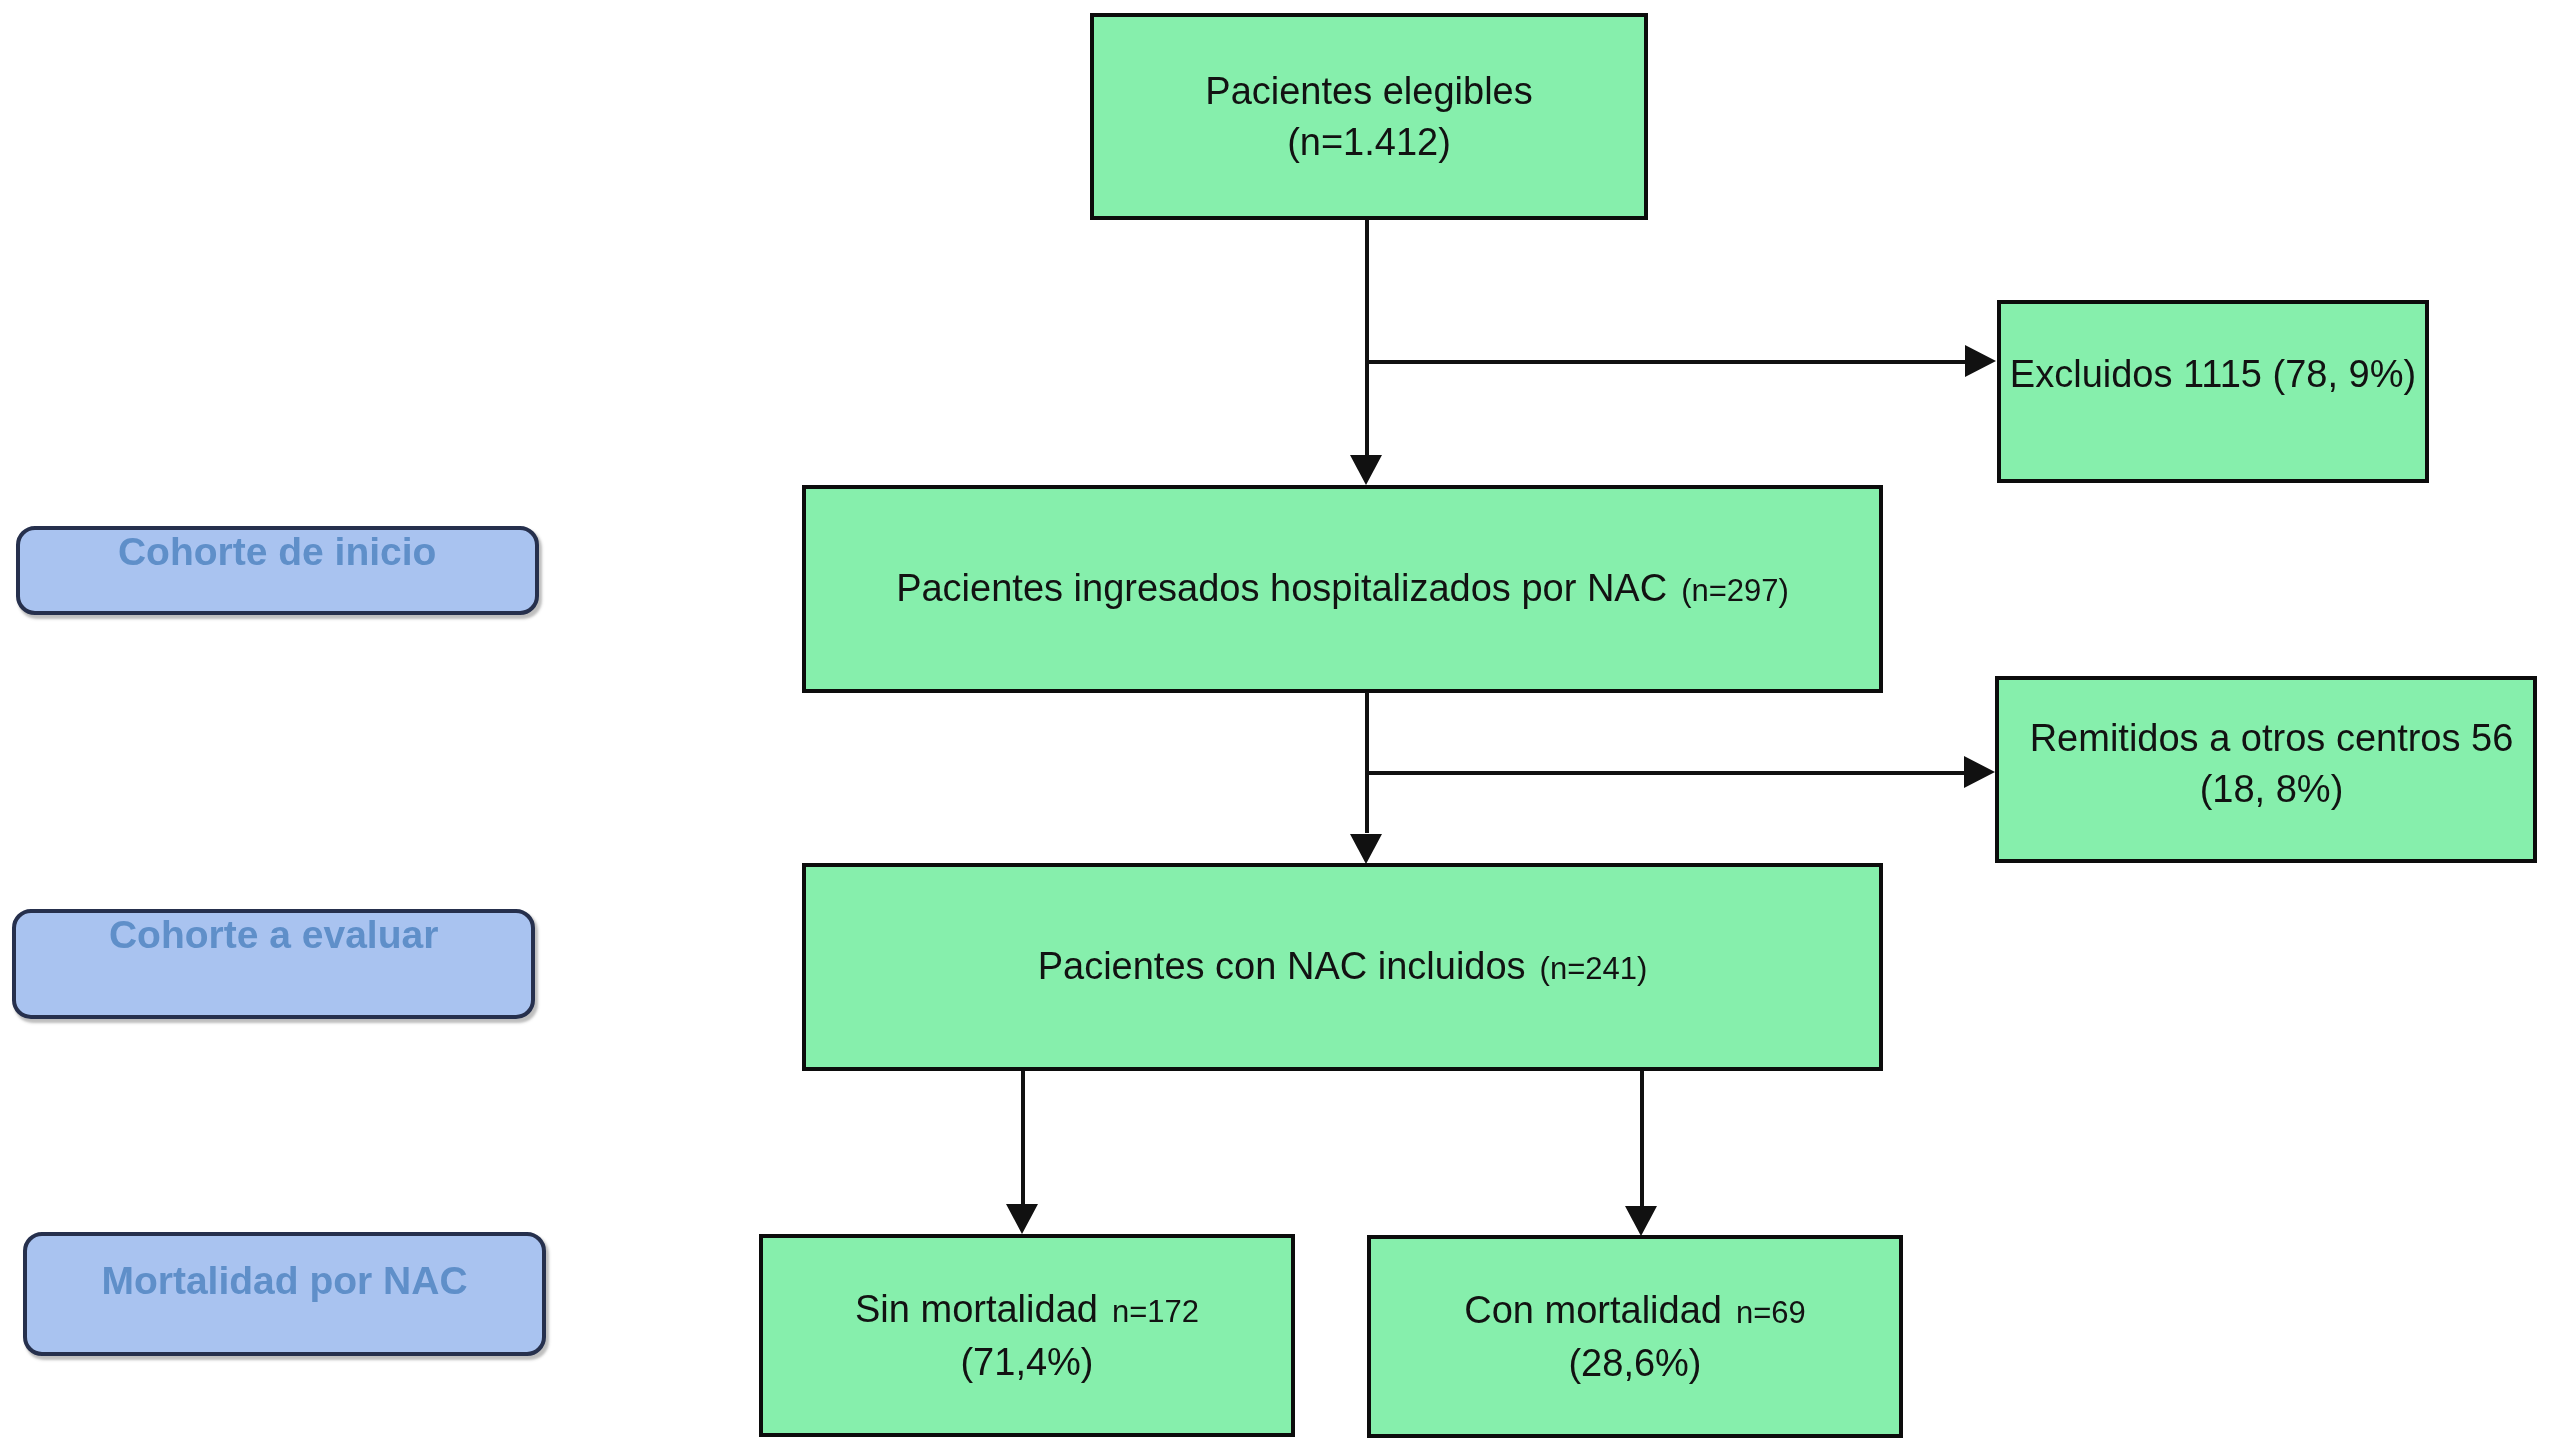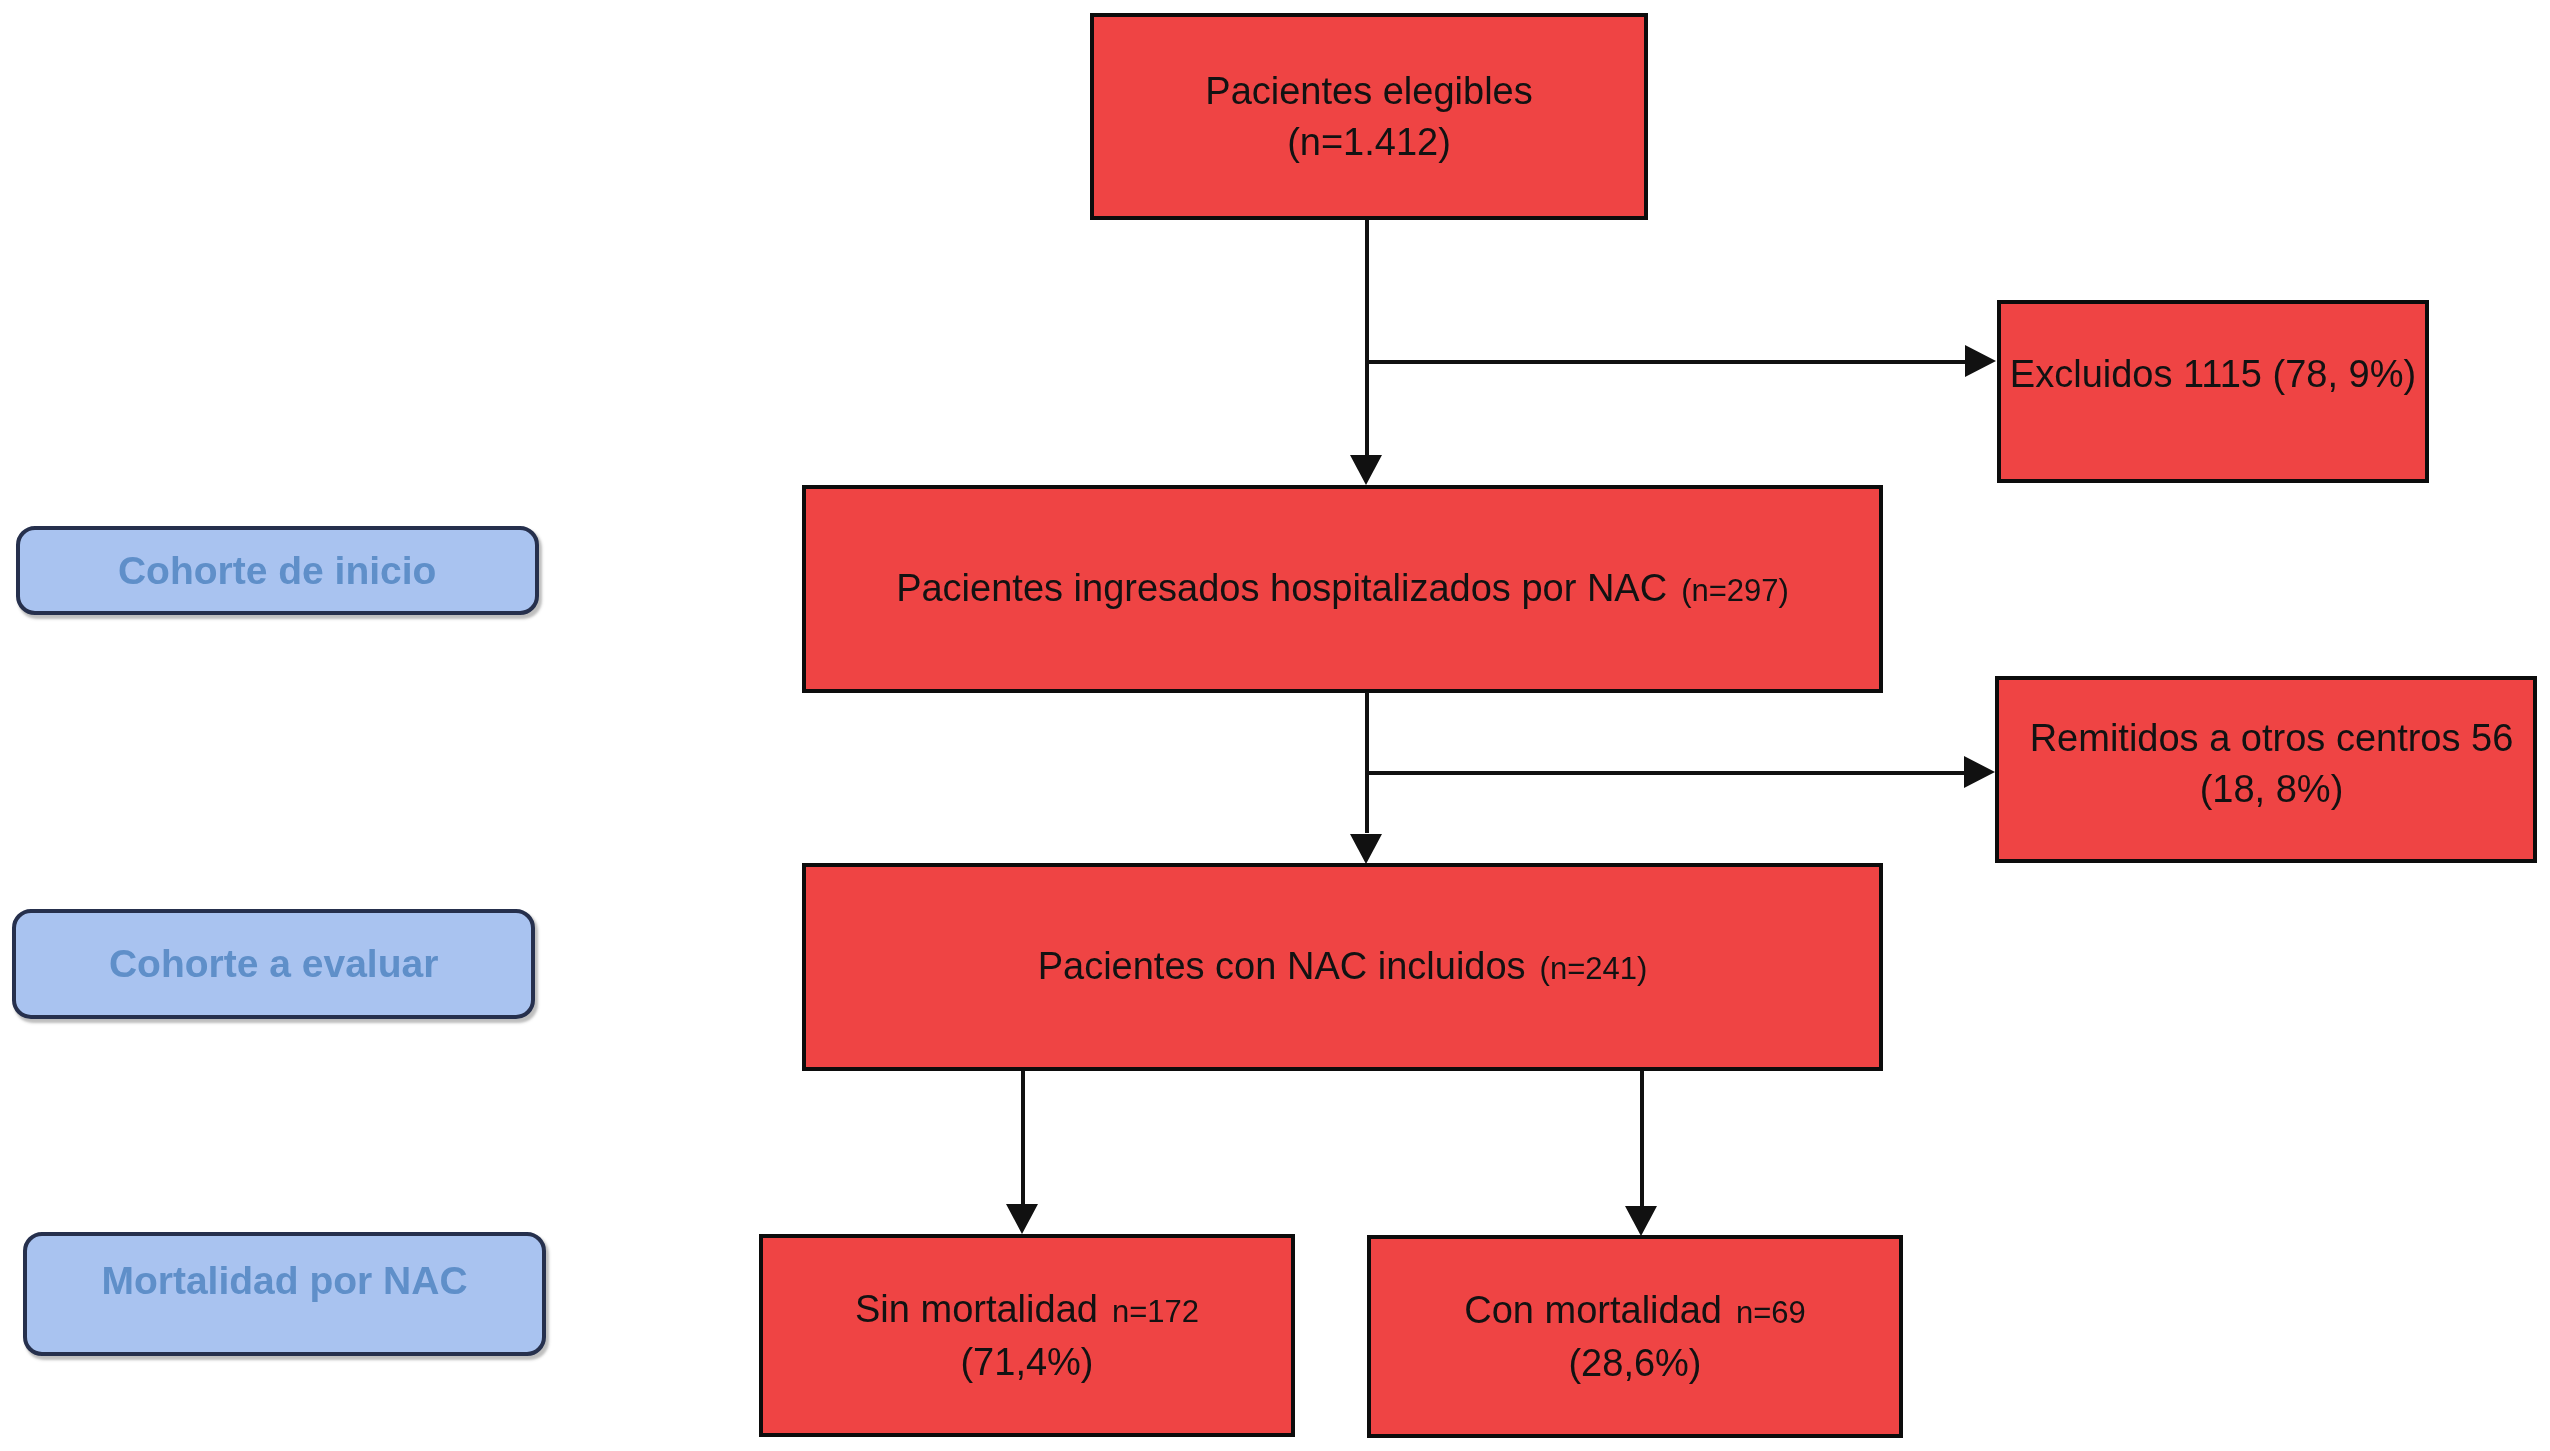--- a/index.html
+++ b/index.html
@@ -15,21 +15,21 @@
     font-family: "Liberation Sans", "DejaVu Sans", sans-serif;
     color: #121212;
     overflow: hidden;
   }
 
   
   .box {
     position: absolute;
     box-sizing: border-box;
     border: 4.4px solid #0c0c0c;
-    background: #ef4444;
+    background: #86efac;
     display: flex;
     flex-direction: column;
     align-items: center;
     justify-content: center;
     text-align: center;
     font-size: 38px;
     line-height: 51px;
     color: #121212;
   }
   .box .row {
@@ -52,21 +52,20 @@
 
   
   .pill {
     position: absolute;
     box-sizing: border-box;
     background: #a9c3f0;
     border: 4.4px solid #26304d;
     border-radius: 19px;
     box-shadow: 2.6px 3.5px 2.6px rgba(70, 70, 70, 0.35);
     display: flex;
-    align-items: center;
     justify-content: center;
     text-align: center;
     font-size: 39px;
     font-weight: bold;
     color: #5f8fc9;
   }
   .pill-start { left: 15.7px; top: 526px;  width: 523px; height: 89px; }
   .pill-eval  { left: 12.2px; top: 909px; width: 523px; height: 110px; }
   .pill-mort  { left: 23px; top: 1232px; width: 523px; height: 124px; align-items: flex-start; padding-top: 23px; }
 

